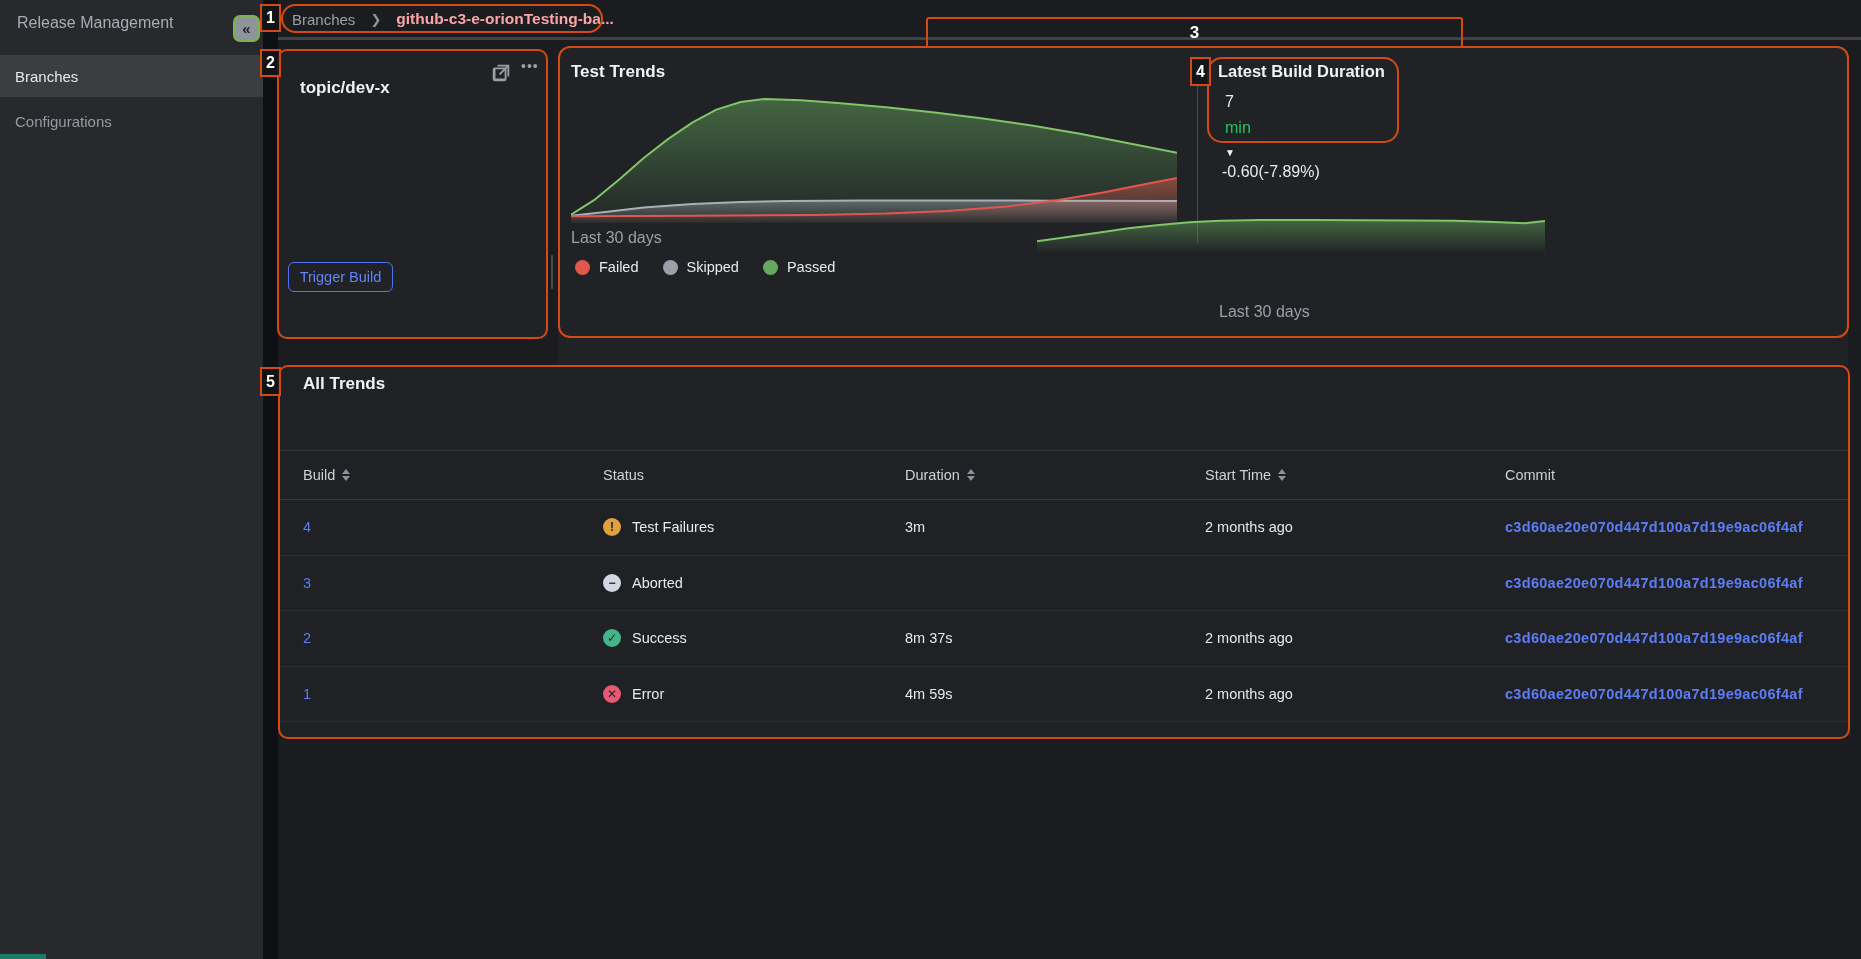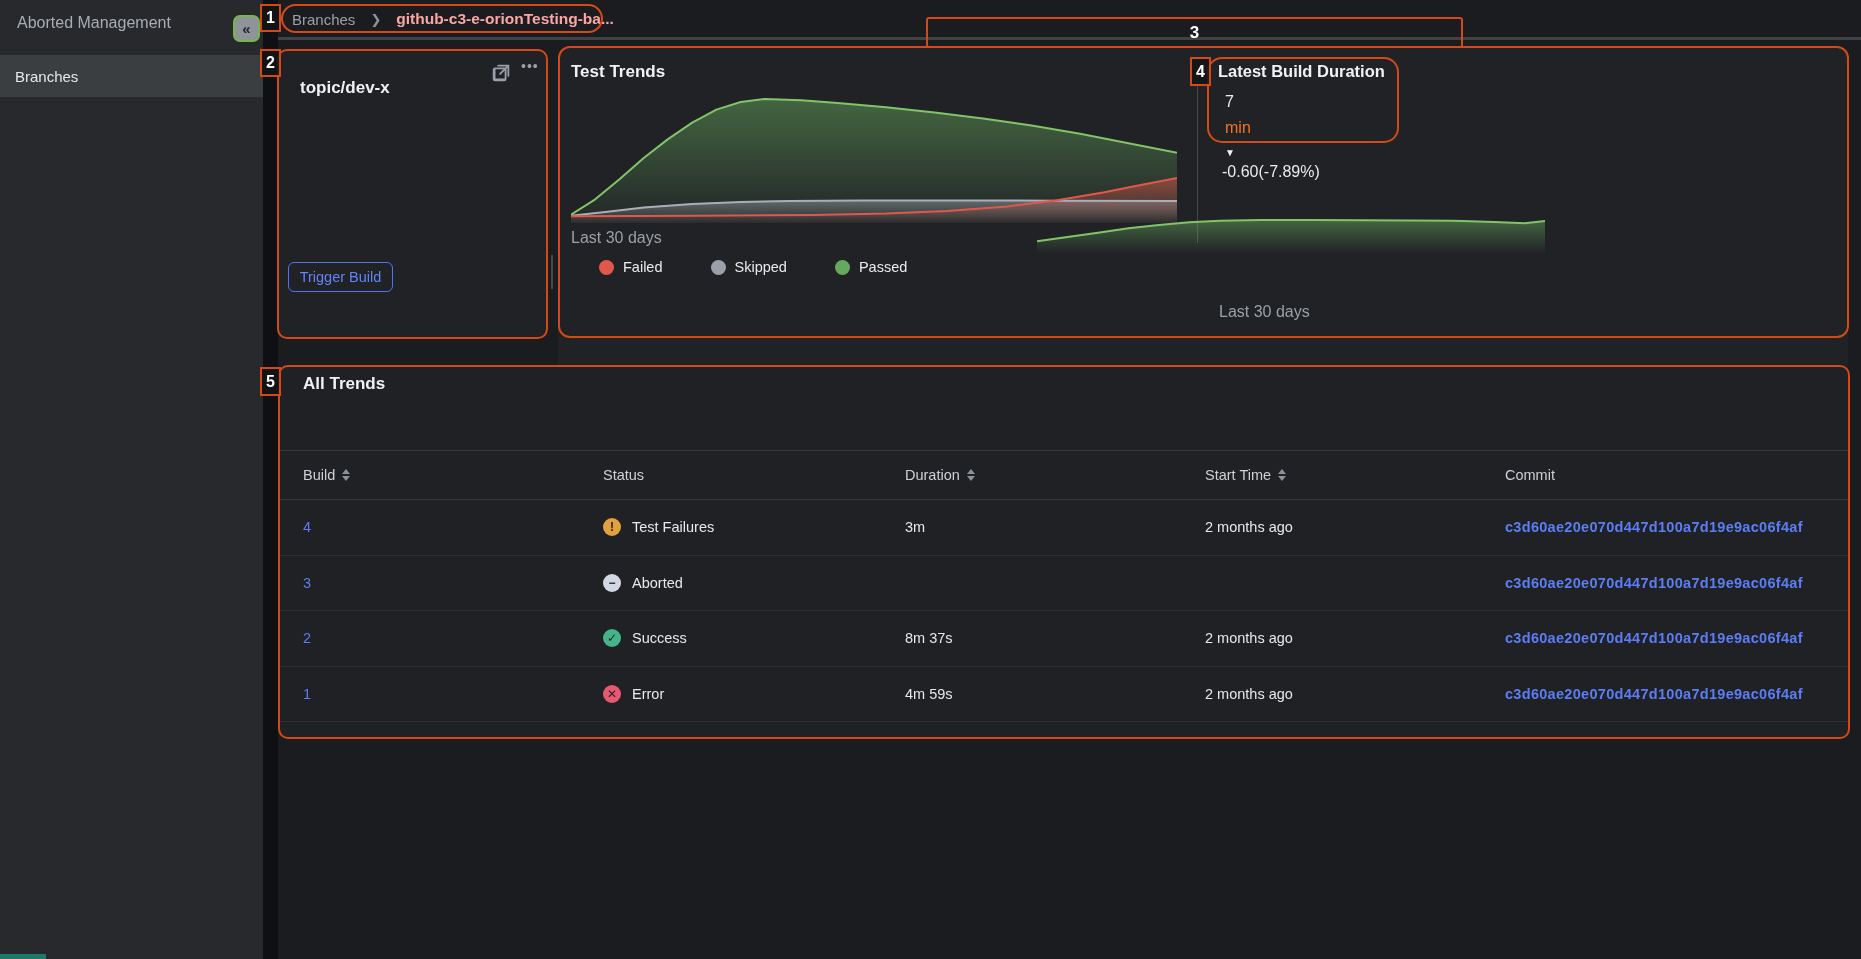--- a/index.html
+++ b/index.html
@@ -40,27 +40,27 @@
     font-family:inherit;}
 
   .mini-vdiv{position:absolute;left:551px;top:255px;width:2px;height:34px;background:#46494e;}
 
   
   .right-card{position:absolute;left:558px;top:47px;width:1290px;height:344px;background:var(--card);border-radius:10px;}
   .trends-title{position:absolute;left:13px;top:15px;font-size:17px;font-weight:700;color:#f0f1f3;}
   .trends-svg{position:absolute;left:13px;top:44px;width:606px;height:132px;}
   .trends-caption{position:absolute;left:13px;top:182px;font-size:16px;color:#9aa0a6;}
   .legend{position:absolute;left:17px;top:212px;display:flex;gap:24px;list-style:none;}
-  .legend li{display:flex;align-items:center;gap:9px;cursor:pointer;margin-left:24px;}
+  .legend li{display:flex;align-items:center;gap:9px;cursor:pointer;}
   .legend .dot{width:15px;height:15px;border-radius:50%;}
   .legend .lbl{font-size:14.5px;color:#e8eaed;}
   .vdiv{position:absolute;left:639px;top:14px;width:1px;height:182px;background:#46494e;}
   .dur-title{position:absolute;left:660px;top:15px;font-size:16.5px;font-weight:700;color:#f0f1f3;}
   .dur-value{position:absolute;left:667px;top:46px;font-size:16px;color:#e9ebee;}
-  .dur-unit{position:absolute;left:667px;top:72px;font-size:16px;color:#f97316;}
+  .dur-unit{position:absolute;left:667px;top:72px;font-size:16px;color:#22c55e;}
   .dur-arrow{position:absolute;left:667px;top:100px;font-size:10px;color:#f2f3f5;}
   .dur-delta{position:absolute;left:664px;top:116px;font-size:16px;color:#e9ebee;}
   .spark-svg{position:absolute;left:479px;top:163px;width:508px;height:42px;}
   .dur-caption{position:absolute;left:661px;top:256px;font-size:16px;color:#9aa0a6;}
 
   
   .builds-card{position:absolute;left:278px;top:366px;width:1571px;height:372px;background:var(--card2);border-radius:10px;overflow:hidden;}
   .builds-title{position:absolute;left:25px;top:8px;font-size:17px;font-weight:700;color:#f0f1f3;}
   .search-box{position:absolute;left:14px;top:42px;width:290px;height:34px;border:1px solid #4b4e54;
     border-radius:4px;display:flex;align-items:center;padding:0 10px;background:#1e2023;}
@@ -89,23 +89,26 @@
   .ann-label{position:absolute;border:2.5px solid var(--orange);background:rgba(18,19,22,.88);color:#fff;
     font-weight:700;font-size:16px;display:flex;align-items:center;justify-content:center;z-index:51;pointer-events:none;}
   .ann-num{color:#fff;font-weight:700;font-size:17px;}
 </style>
 </head>
 <body>
 
 <div id="screen">
 
   <aside class="sidebar">
-    <div class="sidebar-title">Aborted Management</div>
+    <div class="sidebar-title">Release Management</div>
     <div class="nav-item selected" style="top:55px">
       <span>Branches</span>
+    </div>
+    <div class="nav-item" style="top:97px;height:49px">
+      <span>Configurations</span>
     </div>
   </aside>
   <button class="collapse-btn">
     <span>«</span>
   </button>
   <div class="gutter"></div>
   <div class="teal-sliver"></div>
 
   <nav class="breadcrumb">
     <span class="crumb-root">Branches</span>

